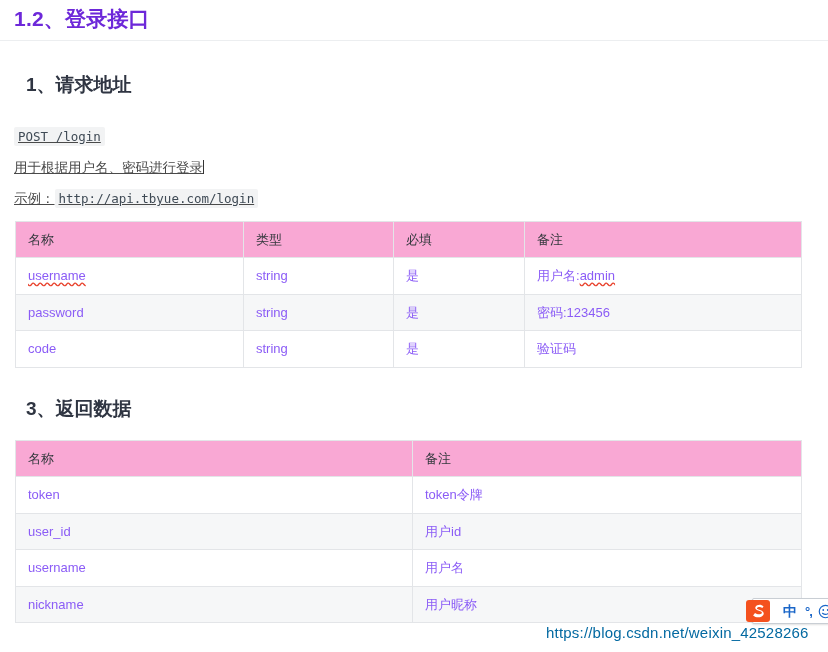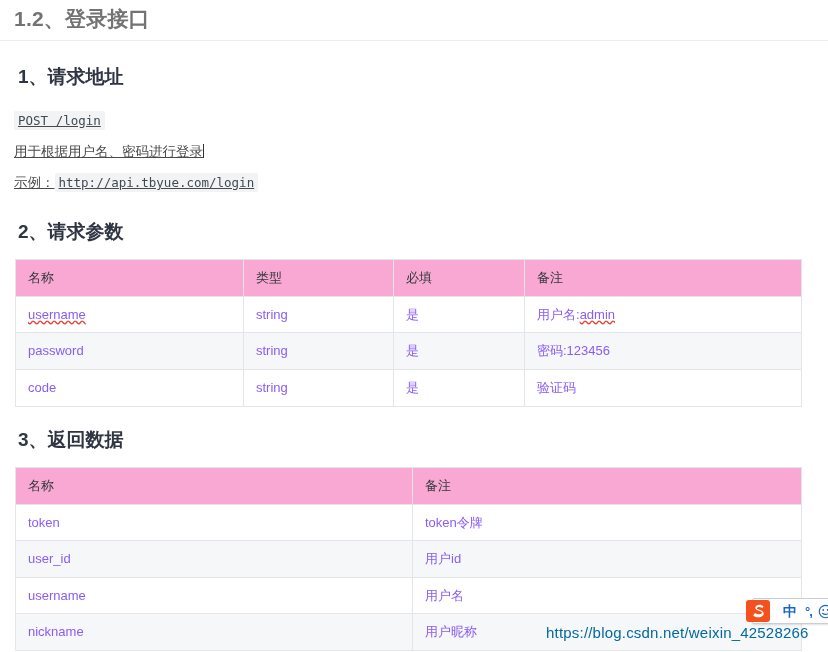--- a/index.html
+++ b/index.html
@@ -20,37 +20,37 @@
     width: 828px;
     height: 652px;
     box-sizing: border-box;
     padding: 0 14px;
   }
 
   
   .h2 {
     font-size: 21px;
     font-weight: bold;
-    color: #737373;
+    color: #6d28d9;
     margin: 0;
     padding: 6px 0 8px 0;
     letter-spacing: 0.2px;
     line-height: 1.25;
   }
   .h2-rule {
     height: 1px;
     background: #eceef0;
     margin: 0 -14px 0 -14px;
     width: 828px;
   }
   .h3 {
     font-size: 19px;
     font-weight: bold;
     color: #2f3542;
-    margin: 4px;
+    margin: 12px;
     padding: 20px 0 6px 0;
     line-height: 1.3;
   }
   .h3.tight {
     padding-top: 17px;
   }
 
   
   .para {
     font-size: 13.5px;
@@ -206,21 +206,20 @@
   </p>
 
   <p class="para">
     <span>用于根据用户名、密码进行登录</span><span class="caret"></span>
   </p>
 
   <p class="para">
     <span class="example-label">示例：</span><code class="inline">http://api.tbyue.com/login</code>
   </p>
 
-  <h3 class="h3">2、请求参数</h3>
 
   <table class="doc params">
     <colgroup>
       <col class="c1">
         <col class="c2">
         <col class="c3">
         <col class="c4">
     </colgroup>
     <thead>
       <tr>

